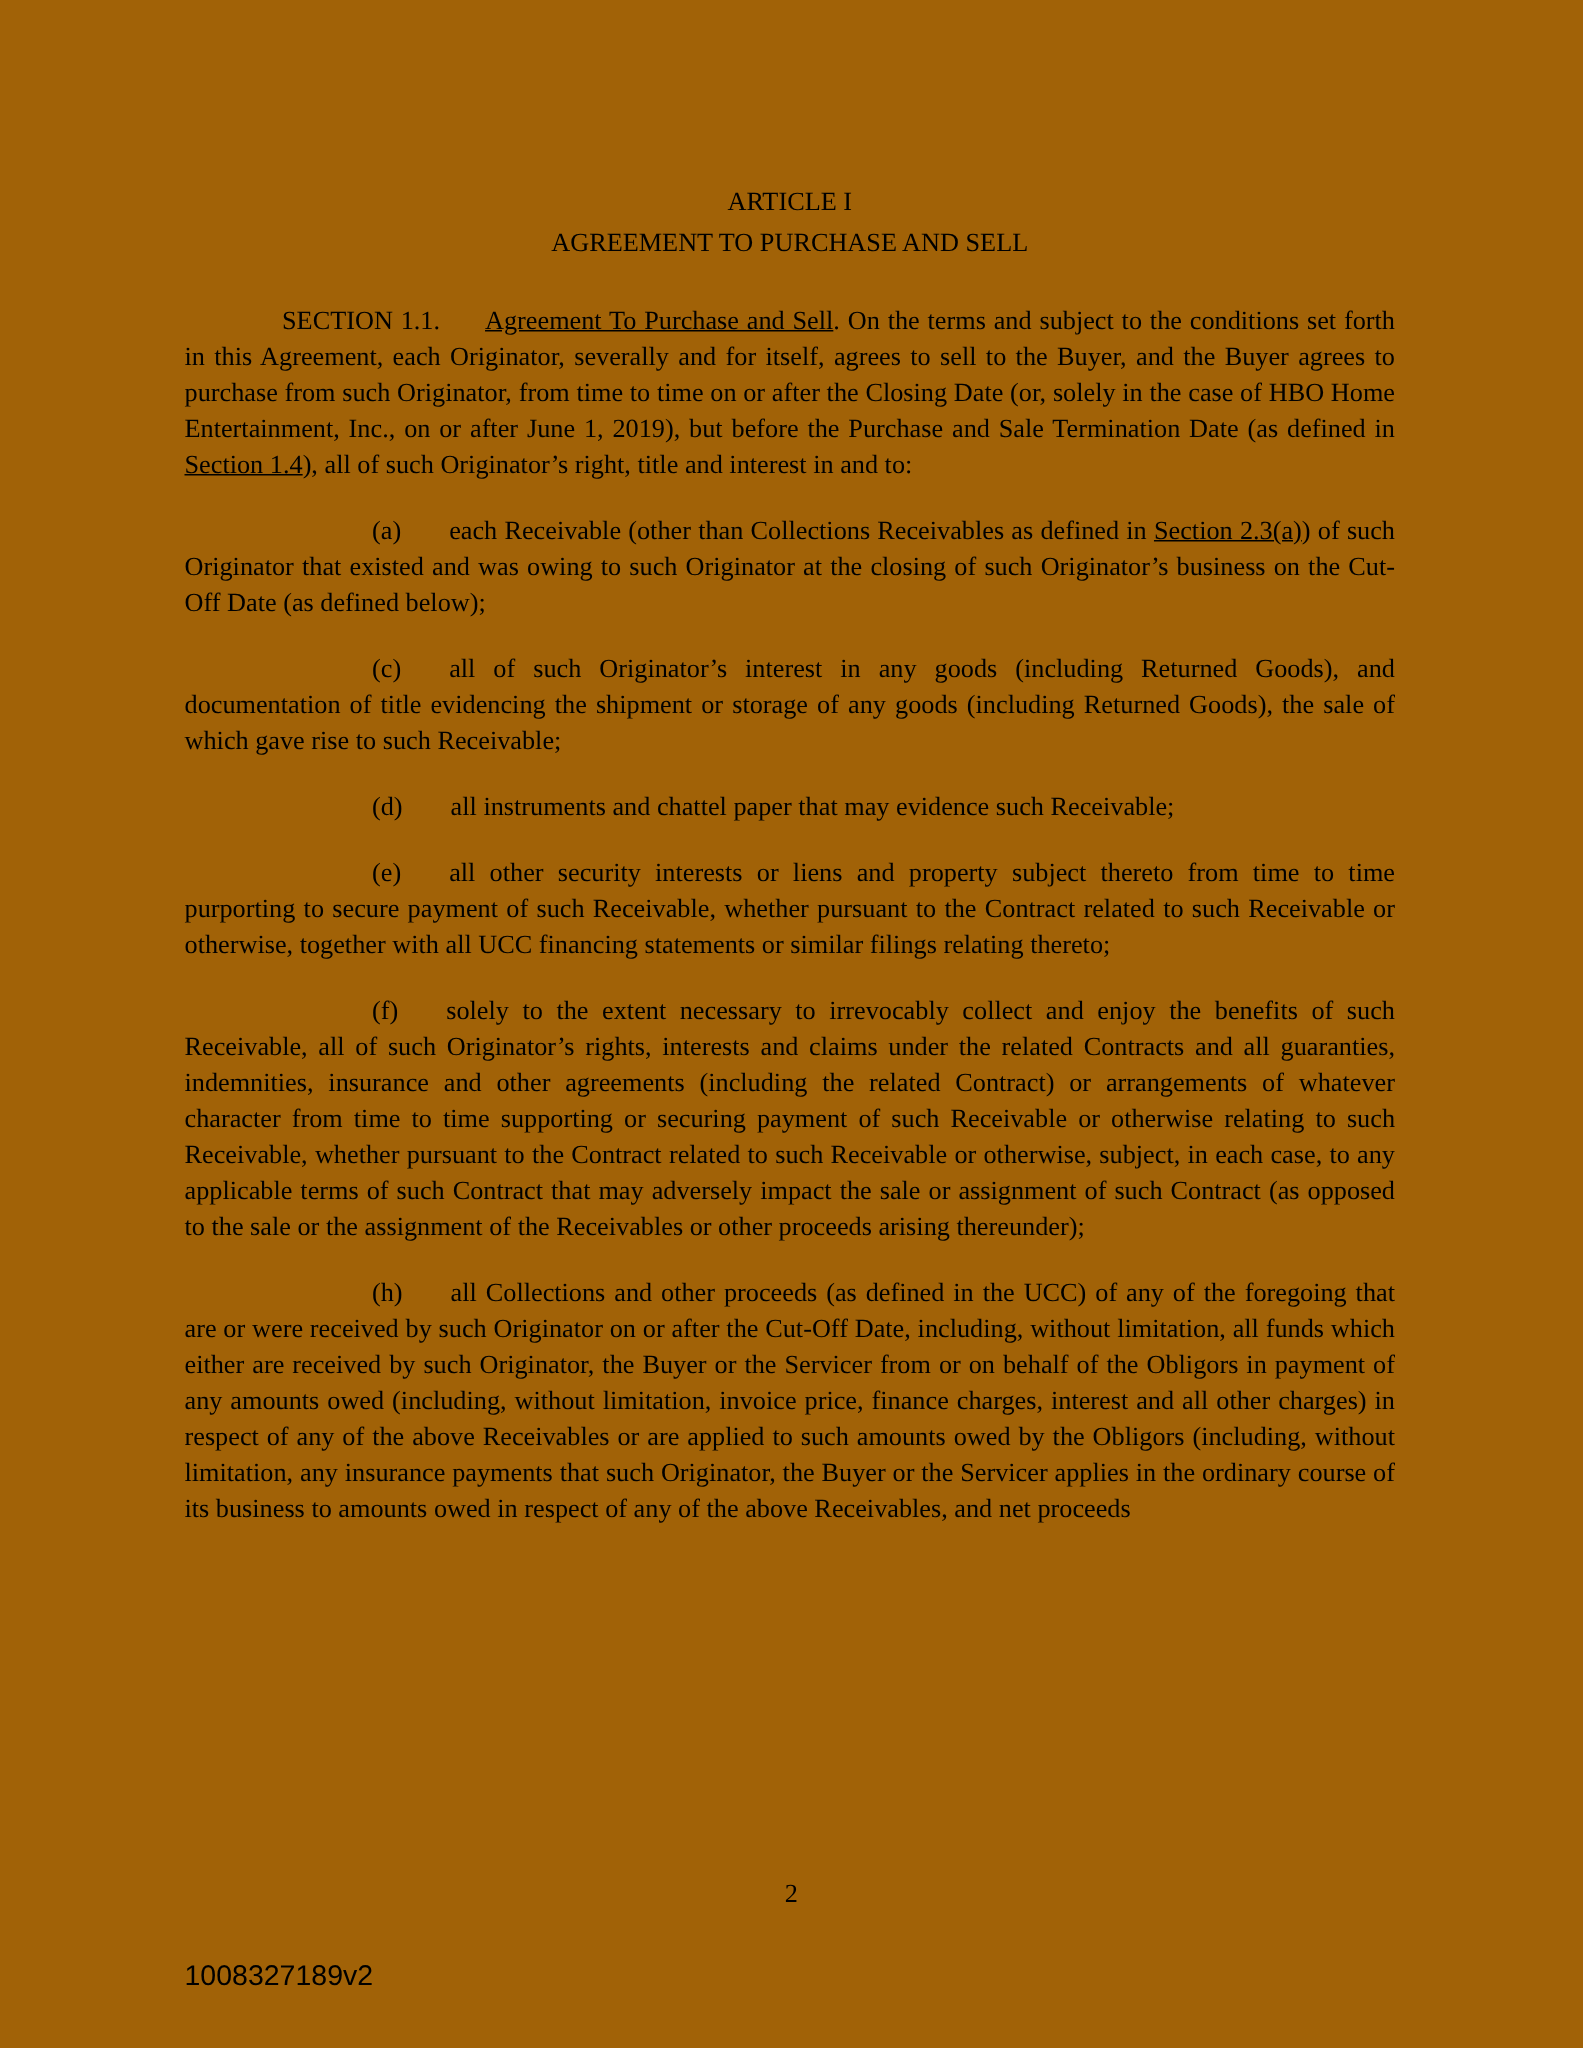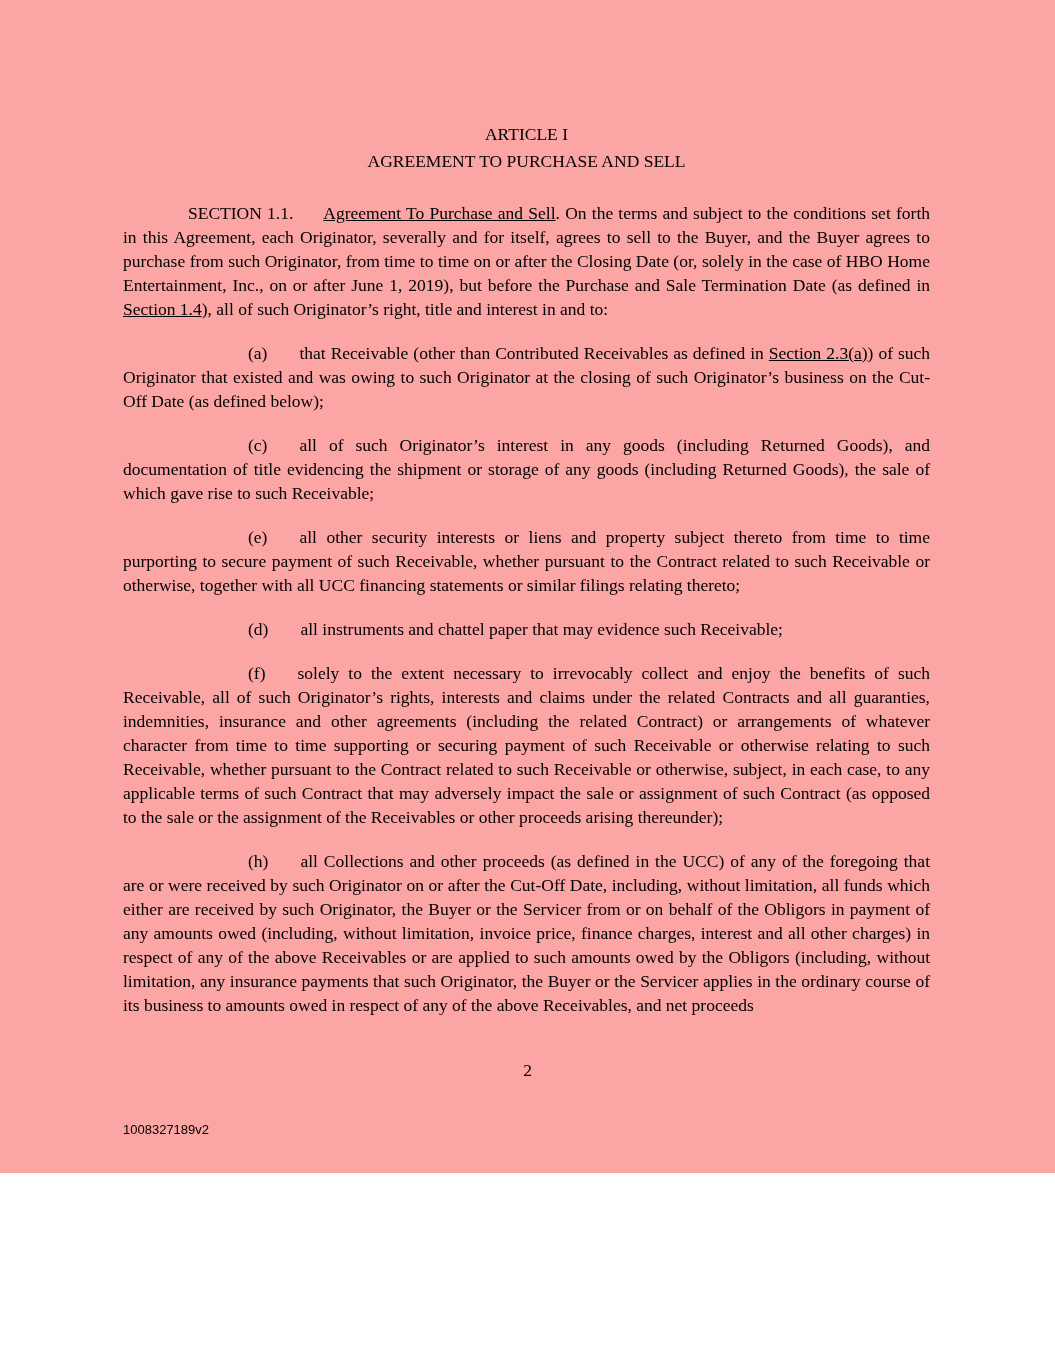--- a/index.html
+++ b/index.html
@@ -3,22 +3,22 @@
 <meta charset="utf-8">
 <style>
   html, body {
     margin: 0;
     padding: 0;
     background: #ffffff;
   }
   .page {
     position: relative;
     width: 1055px;
-    height: 1173px;
-    background: #fca5a5;
+    height: 1365px;
+    background: #a16207;
     color: #000000;
     font-family: "Liberation Serif", serif;
     font-size: 17.5px;
     overflow: hidden;
   }
   .content {
     position: absolute;
     left: 123px;
     width: 807px;
     top: 121px;
@@ -44,37 +44,37 @@
     left: 0;
     width: 100%;
     text-align: center;
     bottom: 92px;
   }
   .doc-id {
     position: absolute;
     left: 123px;
     bottom: 36px;
     font-family: "Liberation Sans", sans-serif;
-    font-size: 13px;
+    font-size: 19px;
   }
 </style>
 </head>
 <body>
 
 <div class="page">
   <div class="content">
     <div class="title">
       <div>ARTICLE I</div>
       <div>AGREEMENT TO PURCHASE AND SELL</div>
     </div>
     <div id="doc-body">
         <p class="para section"><span>SECTION 1.1.</span><span class="tab"></span><span class="u">Agreement To Purchase and Sell</span><span>.  On the terms and subject to the conditions set forth in this Agreement, each Originator, severally and for itself, agrees to sell to the Buyer, and the Buyer agrees to purchase from such Originator, from time to time on or after the Closing Date (or, solely in the case of HBO Home Entertainment, Inc., on or after June 1, 2019), but before the Purchase and Sale Termination Date (as defined in </span><span class="u">Section 1.4</span><span>), all of such Originator’s right, title and interest in and to:</span></p>
-        <p class="para item"><span>(a)</span><span class="tab"></span><span>that Receivable (other than Contributed Receivables as defined in </span><span class="u">Section 2.3(a)</span><span>) of such Originator that existed and was owing to such Originator at the closing of such Originator’s business on the Cut-Off Date (as defined below);</span></p>
+        <p class="para item"><span>(a)</span><span class="tab"></span><span>each Receivable (other than Collections Receivables as defined in </span><span class="u">Section 2.3(a)</span><span>) of such Originator that existed and was owing to such Originator at the closing of such Originator’s business on the Cut-Off Date (as defined below);</span></p>
         <p class="para item"><span>(c)</span><span class="tab"></span><span>all of such Originator’s interest in any goods (including Returned Goods), and documentation of title evidencing the shipment or storage of any goods (including Returned Goods), the sale of which gave rise to such Receivable;</span></p>
+        <p class="para item"><span>(d)</span><span class="tab"></span><span>all instruments and chattel paper that may evidence such Receivable;</span></p>
         <p class="para item"><span>(e)</span><span class="tab"></span><span>all other security interests or liens and property subject thereto from time to time purporting to secure payment of such Receivable, whether pursuant to the Contract related to such Receivable or otherwise, together with all UCC financing statements or similar filings relating thereto;</span></p>
-        <p class="para item"><span>(d)</span><span class="tab"></span><span>all instruments and chattel paper that may evidence such Receivable;</span></p>
         <p class="para item"><span>(f)</span><span class="tab"></span><span>solely to the extent necessary to irrevocably collect and enjoy the benefits of such Receivable, all of such Originator’s rights, interests and claims under the related Contracts and all guaranties, indemnities, insurance and other agreements (including the related Contract) or arrangements of whatever character from time to time supporting or securing payment of such Receivable or otherwise relating to such Receivable, whether pursuant to the Contract related to such Receivable or otherwise, subject, in each case, to any applicable terms of such Contract that may adversely impact the sale or assignment of such Contract (as opposed to the sale or the assignment of the Receivables or other proceeds arising thereunder);</span></p>
         <p class="para item"><span>(h)</span><span class="tab"></span><span>all Collections and other proceeds (as defined in the UCC) of any of the foregoing that are or were received by such Originator on or after the Cut-Off Date, including, without limitation, all funds which either are received by such Originator, the Buyer or the Servicer from or on behalf of the Obligors in payment of any amounts owed (including, without limitation, invoice price, finance charges, interest and all other charges) in respect of any of the above Receivables or are applied to such amounts owed by the Obligors (including, without limitation, any insurance payments that such Originator, the Buyer or the Servicer applies in the ordinary course of its business to amounts owed in respect of any of the above Receivables, and net proceeds</span></p>
       </div>
   </div>
   <div class="page-number">2</div>
   <div class="doc-id">1008327189v2</div>
 </div>
 
 </body></html>

